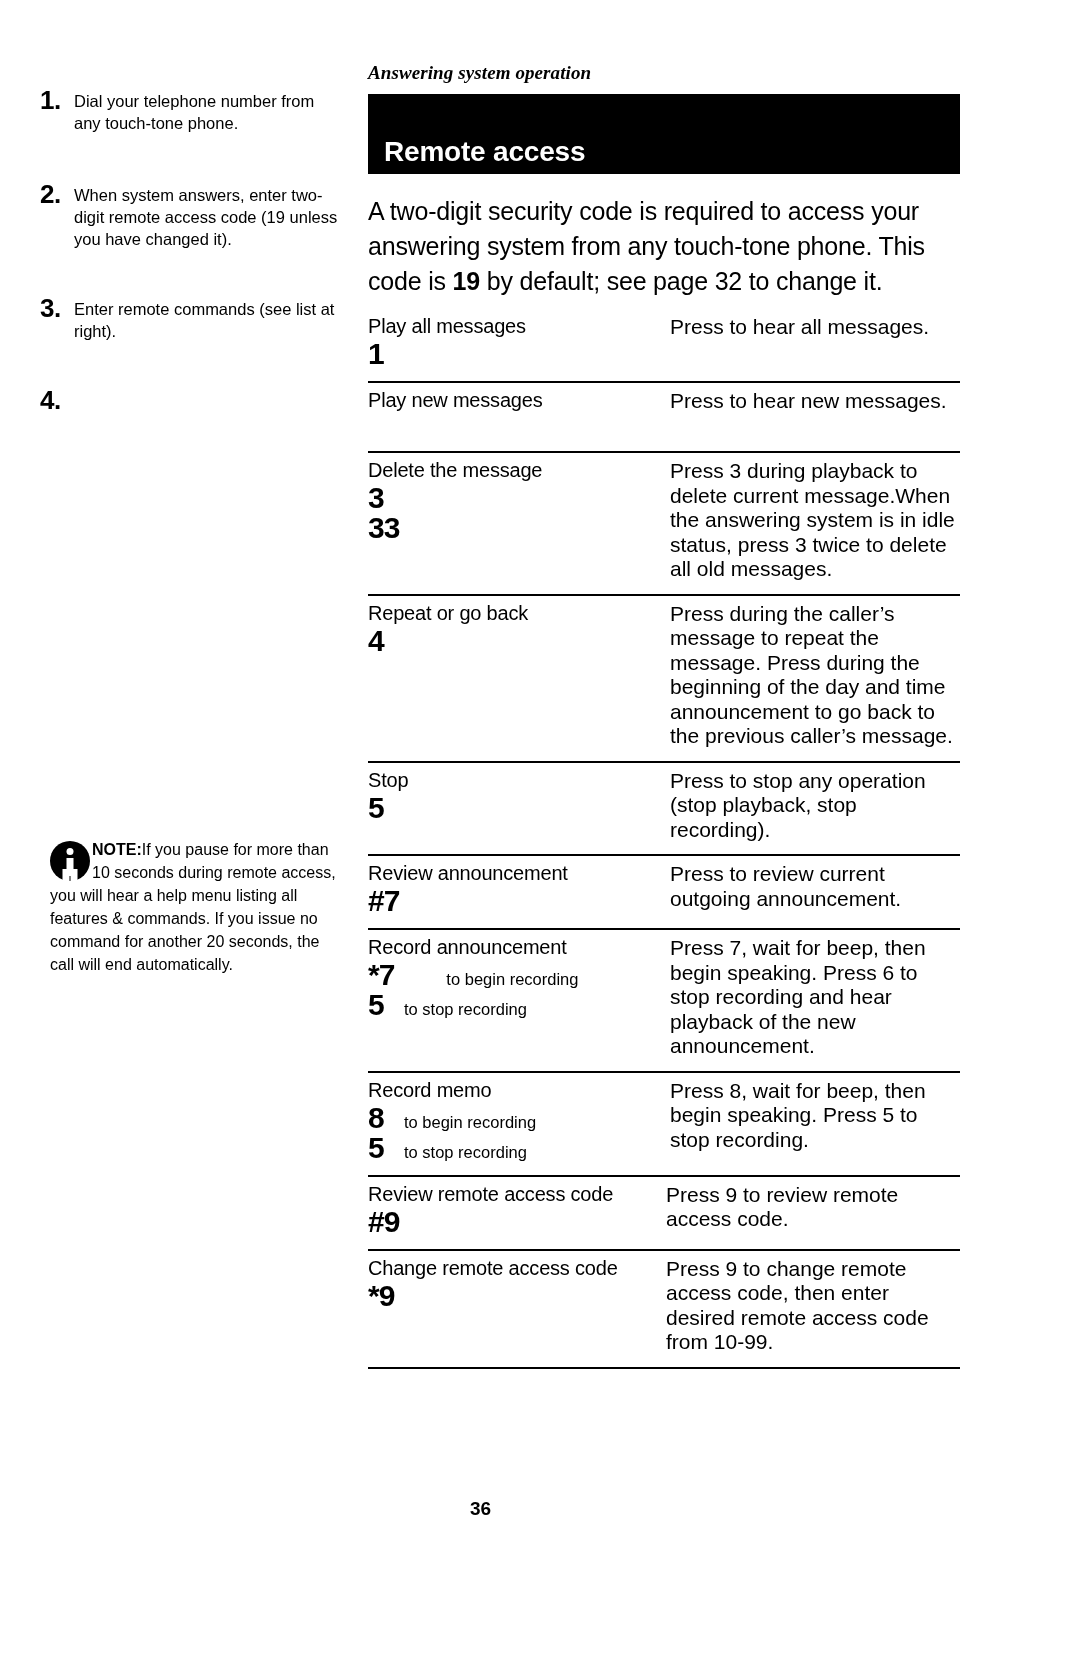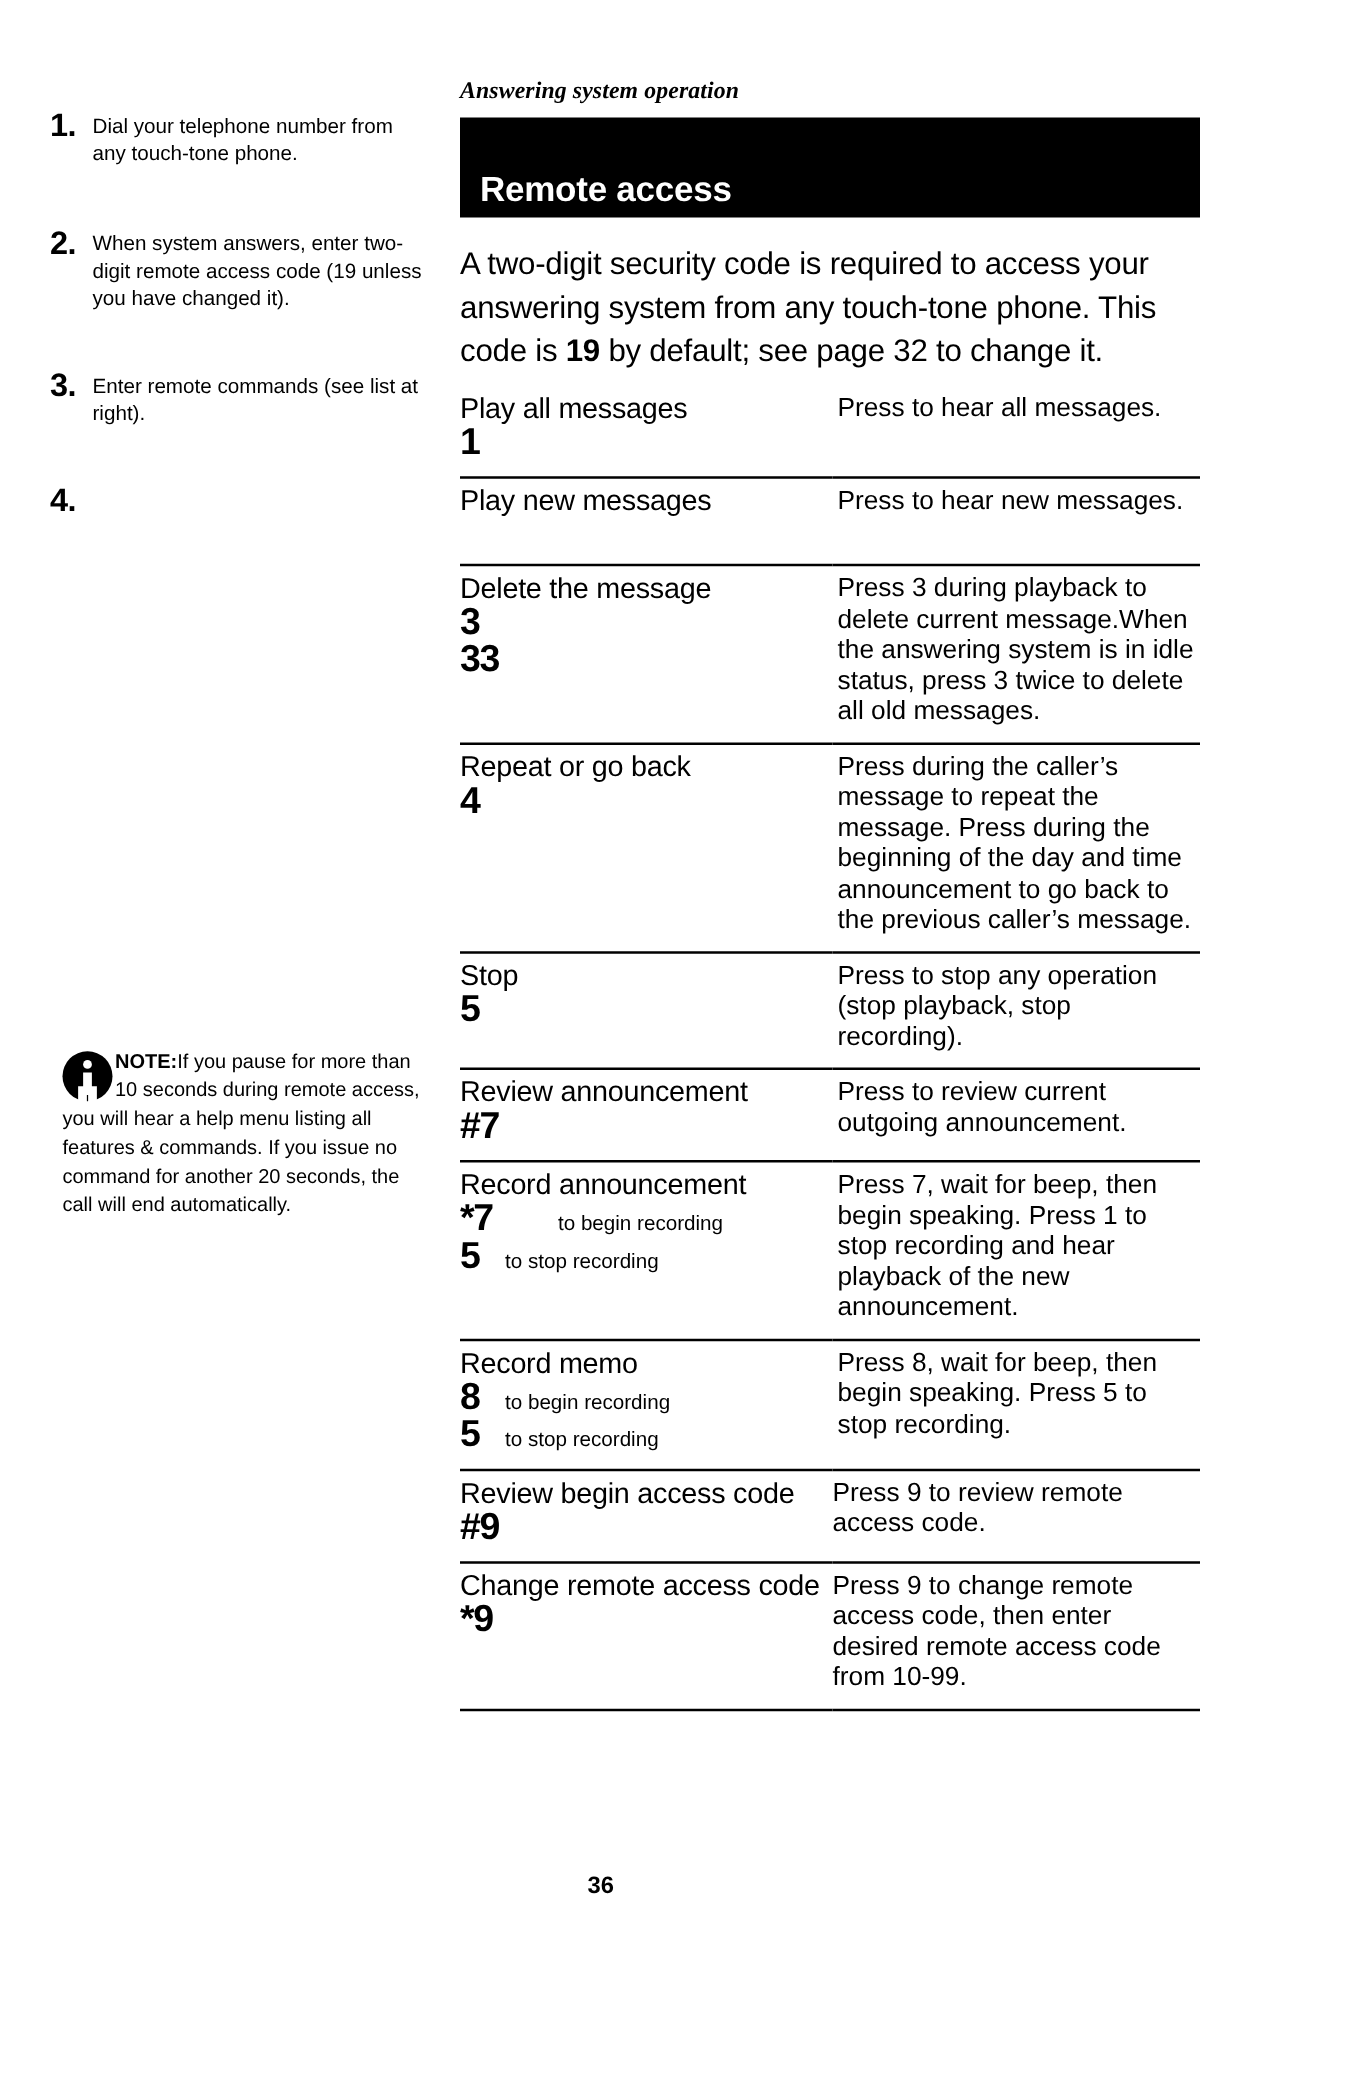--- a/index.html
+++ b/index.html
@@ -150,21 +150,21 @@
   td.cmd-left {
     width: 280px;
     padding-right: 8px !important;
   }
   td.cmd-right {
     font-size: 21px;
     line-height: 24.5px;
     padding-left: 4px !important;
   }
   .cmd-name {
-    font-size: 23px;
+    font-size: 20px;
     line-height: 23px;
     letter-spacing: -0.2px;
     white-space: nowrap;
   }
   .cmd-keys {
     margin-top: 1px;
   }
   .key-line {
     display: flex;
     align-items: baseline;
@@ -321,21 +321,21 @@
             <div class="key-line">
               <span class="key-glyph">*7</span>
               <span class="key-caption indent-wide">to begin recording</span>
             </div>
             <div class="key-line">
               <span class="key-glyph">5</span>
               <span class="key-caption">to stop recording</span>
             </div>
           </div>
         </td>
-        <td class="cmd-right">Press   7, wait for beep, then begin speaking. Press 1 to stop recording and hear playback of the new announcement.</td>
+        <td class="cmd-right">Press   7, wait for beep, then begin speaking. Press 6 to stop recording and hear playback of the new announcement.</td>
       </tr>
 
       <tr class="cmd-row">
         <td class="cmd-left">
           <div class="cmd-name">Record memo</div>
           <div class="cmd-keys">
             <div class="key-line">
               <span class="key-glyph">8</span>
               <span class="key-caption">to begin recording</span>
             </div>
@@ -343,21 +343,21 @@
               <span class="key-glyph">5</span>
               <span class="key-caption">to stop recording</span>
             </div>
           </div>
         </td>
         <td class="cmd-right">Press 8, wait for beep, then begin speaking. Press 5 to stop recording.</td>
       </tr>
 
       <tr class="cmd-row">
         <td class="cmd-left wide">
-          <div class="cmd-name">Review begin access code</div>
+          <div class="cmd-name">Review remote access code</div>
           <div class="cmd-keys">
             <div class="key-line">
               <span class="key-glyph">#9</span>
             </div>
           </div>
         </td>
         <td class="cmd-right narrow">Press   9 to review remote access code.</td>
       </tr>
 
       <tr class="cmd-row">

